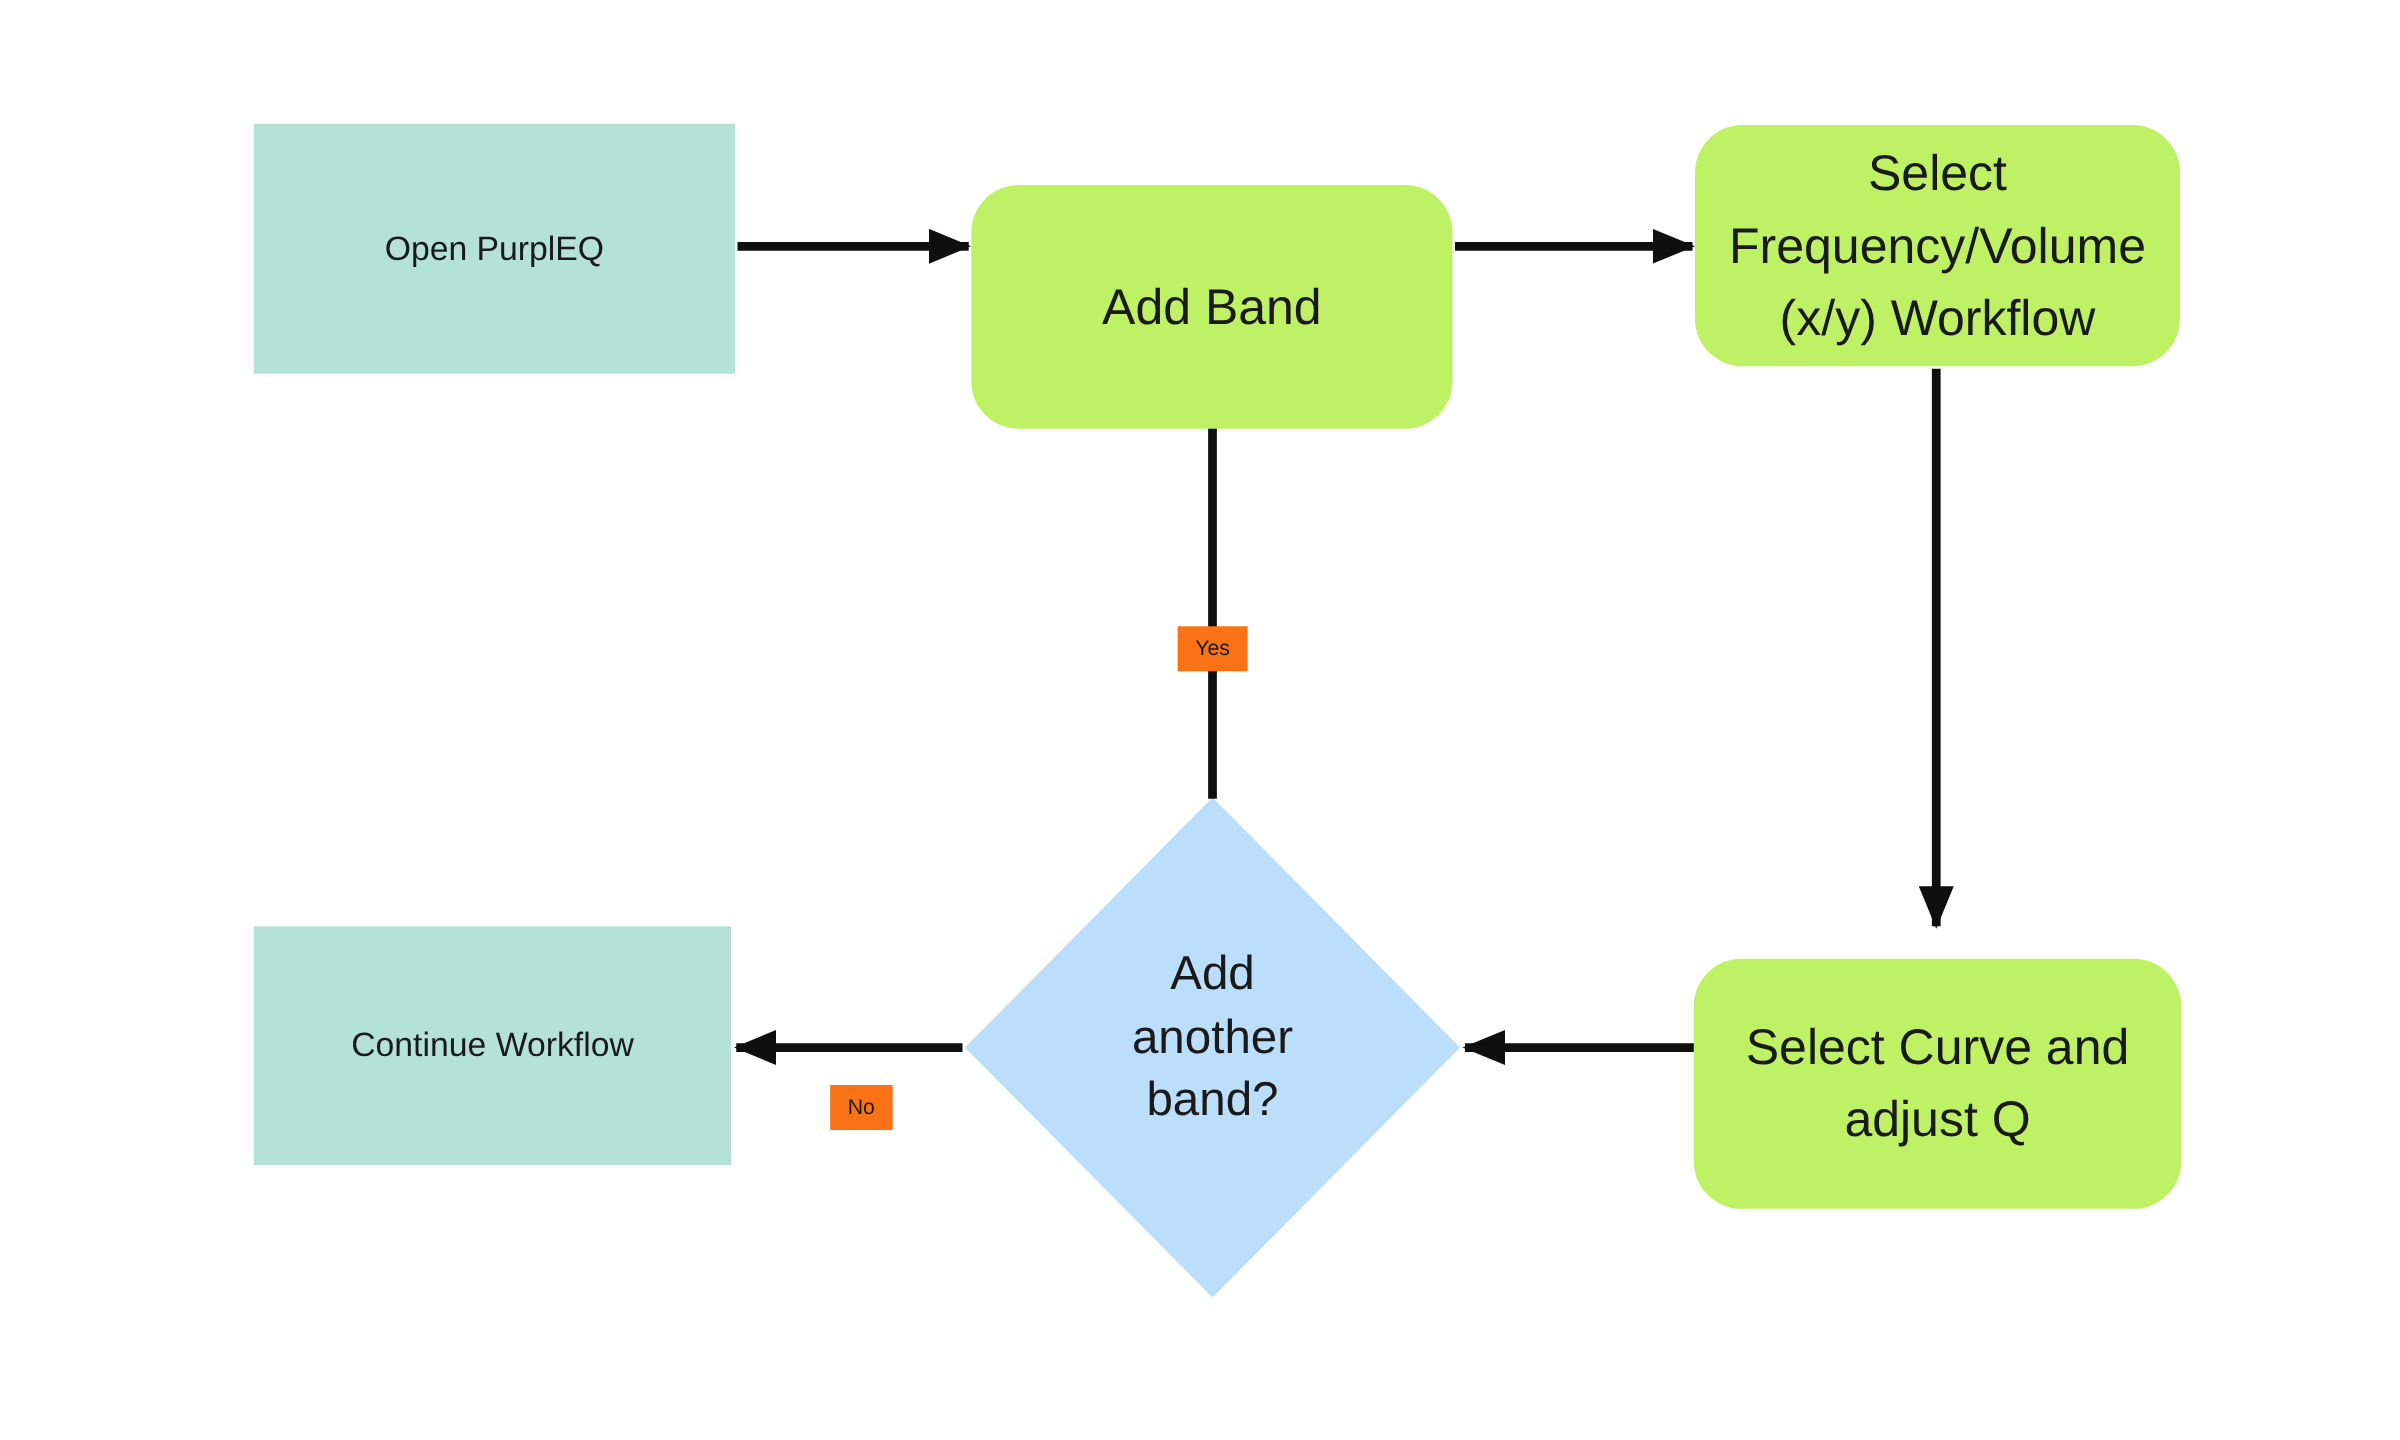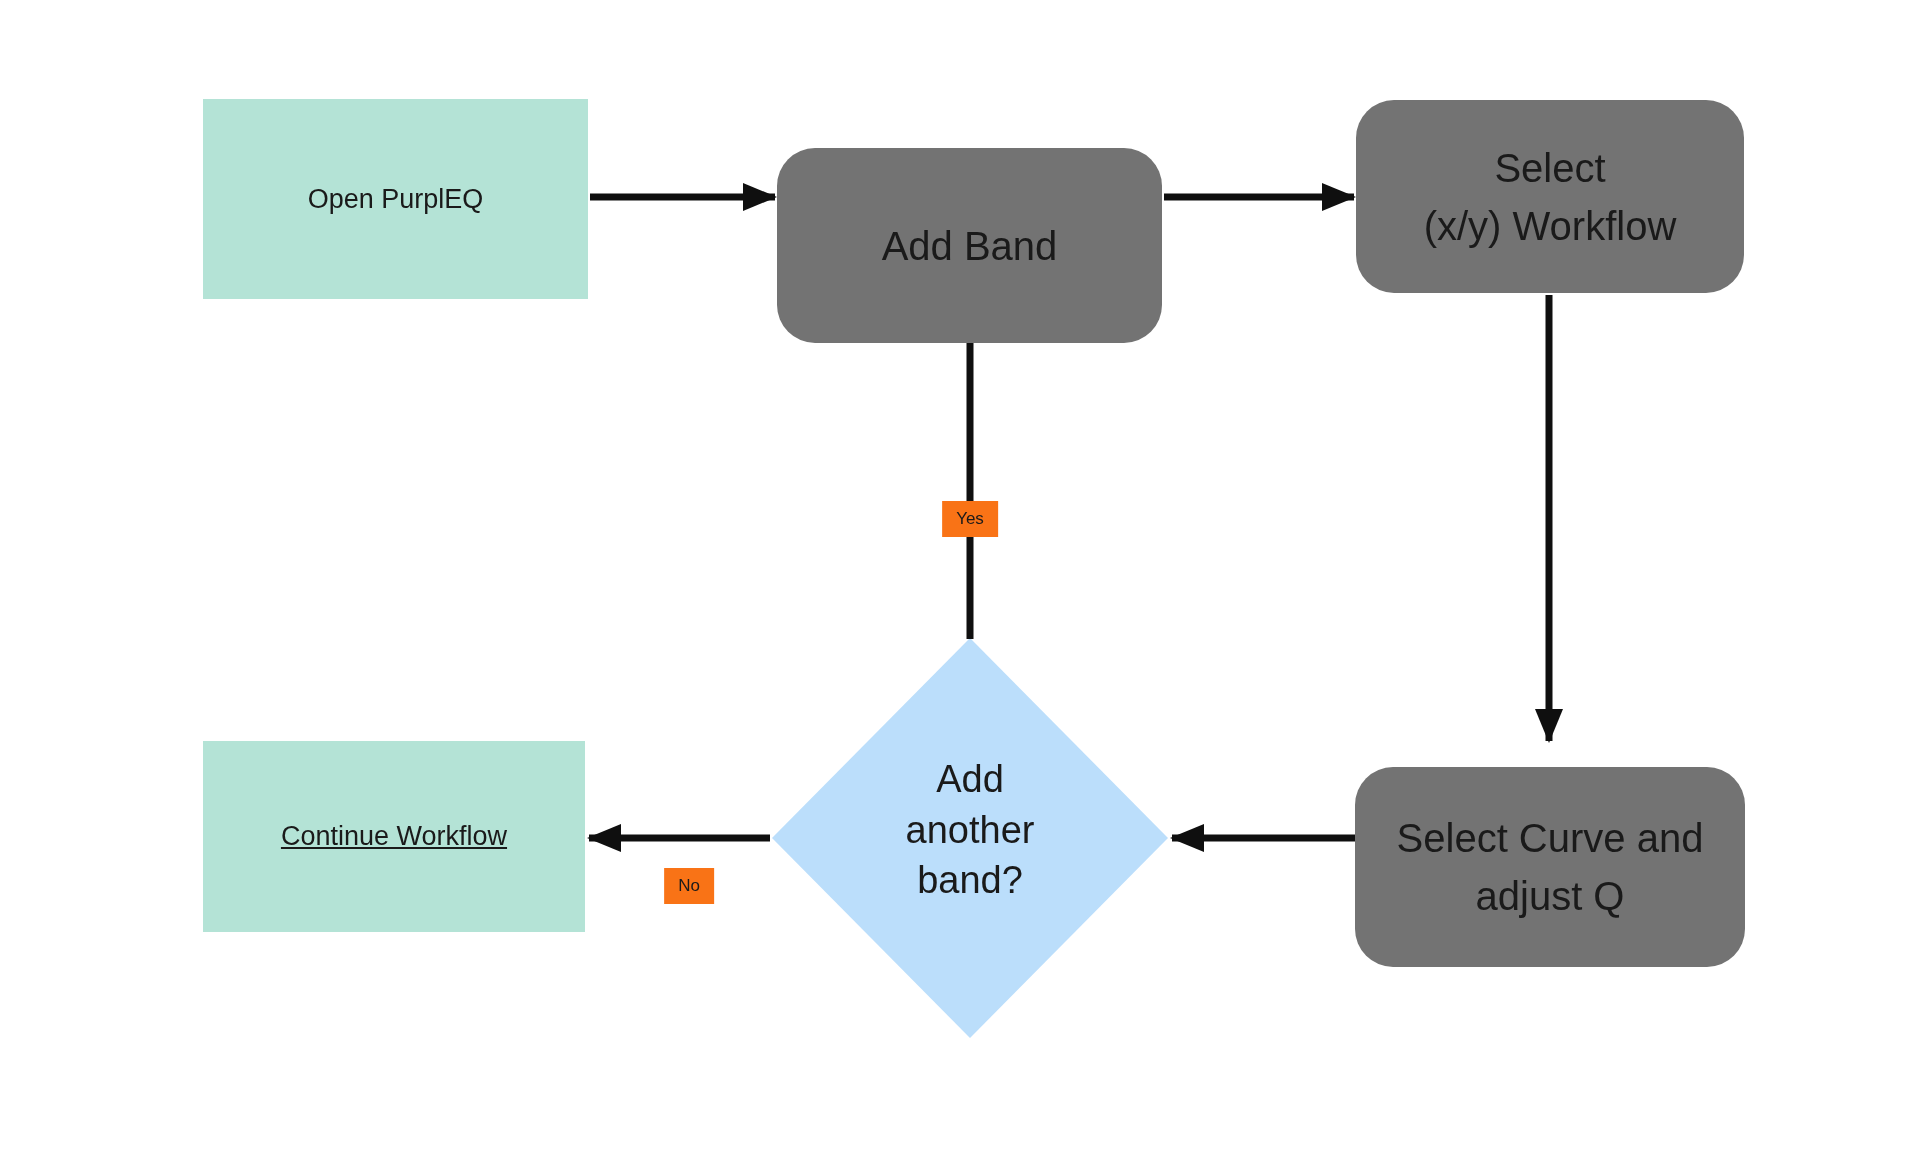--- a/index.html
+++ b/index.html
@@ -30,21 +30,21 @@
     display: flex;
     align-items: center;
     justify-content: center;
     text-align: center;
   }
   .node.green {
     background: #b4e3d6;
     font-size: 27px;
   }
   .node.blue {
-    background: #737373;
+    background: #bef264;
     border-radius: 38px;
     font-size: 40px;
     line-height: 1.45;
   }
   .decision-label {
     position: absolute;
     display: flex;
     align-items: center;
     justify-content: center;
     text-align: center;
@@ -89,40 +89,41 @@
     <div>Open PurplEQ</div>
   </div>
 
   <div class="node blue" style="left:777px; top:100px; width:385px; height:195px;margin-top:48px;">
     <div>Add Band</div>
   </div>
 
   <div class="node blue" style="left:1356px; top:100px; width:388px; height:193px;">
     <div class="lines">
       <div>Select</div>
+      <div>Frequency/Volume</div>
       <div>(x/y) Workflow</div>
     </div>
   </div>
 
   <div class="node blue" style="left:1355px; top:743px; width:390px; height:200px;margin-top:24px;">
     <div class="lines">
       <div>Select Curve and</div>
       <div>adjust Q</div>
     </div>
   </div>
 
   <div class="decision-label" style="left:860px; top:730px; width:220px; height:200px;">
     <div class="lines">
       <div>Add</div>
       <div>another</div>
       <div>band?</div>
     </div>
   </div>
 
-  <div class="node green" style="left:203px; top:741px; width:382px; height:191px;text-decoration:underline;">
+  <div class="node green" style="left:203px; top:741px; width:382px; height:191px;">
     <div>Continue Workflow</div>
   </div>
 
   <div class="edge-label" style="left:970px; top:471px;">Yes</div>
 
   <div class="edge-label" style="left:689px; top:838px;">No</div>
 
 </div>
 
 </body></html>

